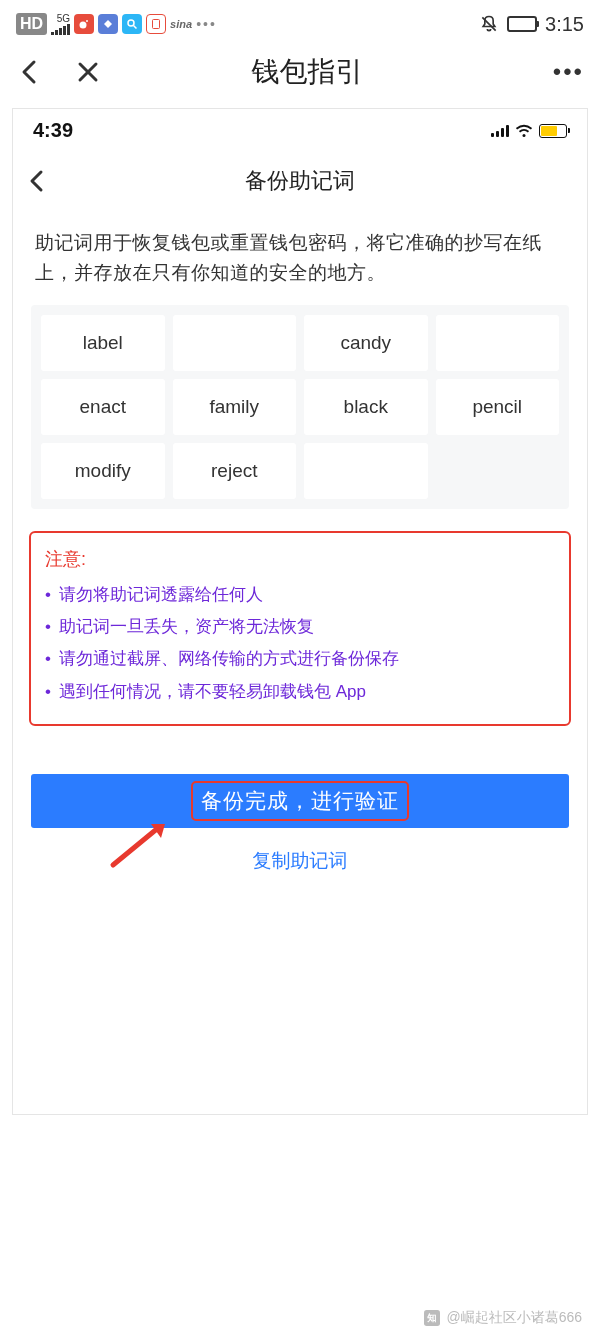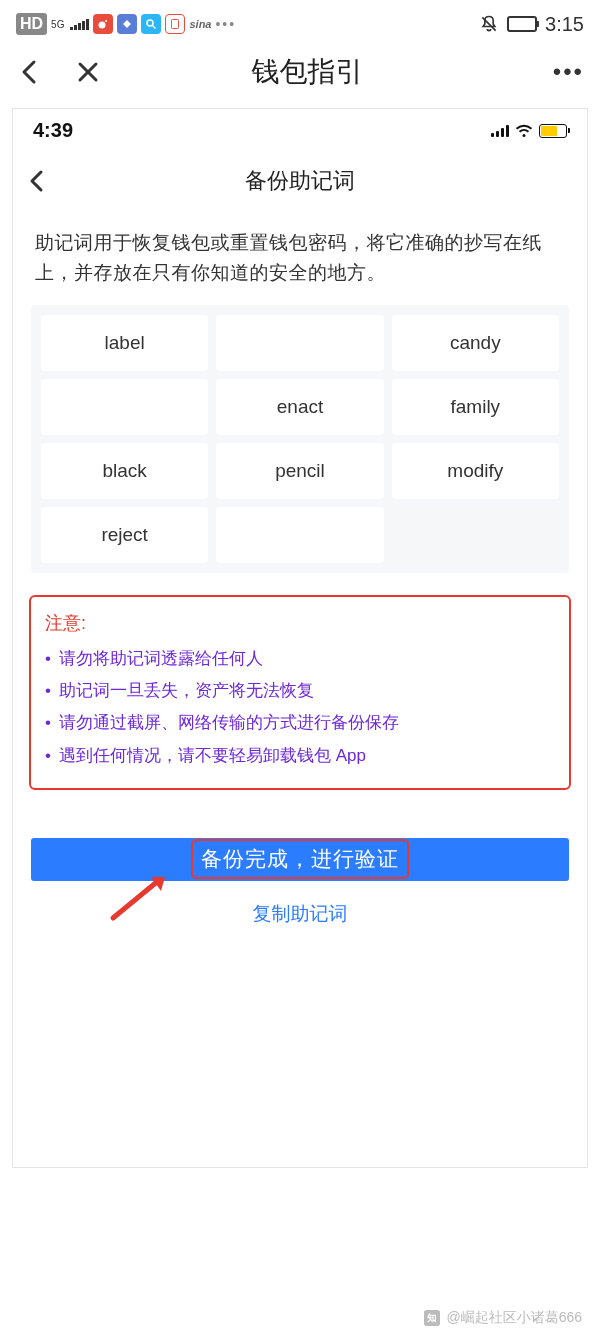--- a/index.html
+++ b/index.html
@@ -51,53 +51,53 @@
 
 .inner-nav { display: flex; align-items: center; padding: 14px 16px; }
 .inner-back { width: 24px; height: 24px; }
 .inner-title { flex: 1; text-align: center; font-size: 22px; font-weight: 500; color: #222; margin-right: 24px; }
 
 
 .desc { font-size: 19px; color: #333; line-height: 1.6; padding: 18px 22px 16px; letter-spacing: 0.5px; }
 
 
 .words-wrap { background: #f6f7f8; margin: 0 18px; padding: 10px; border-radius: 4px; }
-.words-grid { display: grid; grid-template-columns: repeat(3, 1fr); gap: 8px; }
+.words-grid { display: grid; grid-template-columns: repeat(4, 1fr); gap: 8px; }
 .word-cell { background: #fff; border-radius: 3px; height: 56px; display: flex; align-items: center; justify-content: center; font-size: 19px; color: #333; }
 .word-cell.empty { background: #fff; }
 
 
 .notice { margin: 22px 16px 0; border: 2.5px solid #e8392e; border-radius: 6px; padding: 14px 14px 16px; }
 .notice-title { color: #e8392e; font-size: 18px; margin-bottom: 8px; }
 .notice-list { list-style: none; }
 .notice-list li { color: #6d28d9; font-size: 17px; line-height: 1.9; position: relative; padding-left: 14px; }
 .notice-list li::before { content: "•"; position: absolute; left: 0; top: 0; }
 
 
 .btn-block { margin: 48px 18px 0; position: relative; }
-.primary-btn { width: 100%; height: 43px; background: #2b7cff; border: none; border-radius: 3px; display: flex; align-items: center; justify-content: center; }
+.primary-btn { width: 100%; height: 54px; background: #2b7cff; border: none; border-radius: 3px; display: flex; align-items: center; justify-content: center; }
 .primary-btn-label { display: inline-block; padding: 4px 8px; outline: 2.5px solid #e8392e; border-radius: 3px; color: #fff; font-size: 21px; letter-spacing: 1px; }
 .arrow-annot { position: absolute; left: 72px; bottom: -42px; width: 70px; height: 50px; }
 
 
 .copy-link { text-align: center; color: #2b7cff; font-size: 19px; margin-top: 20px; }
 
 
 .watermark { position: absolute; bottom: 6px; right: 18px; color: rgba(120,120,120,0.5); font-size: 14px; display: flex; align-items: center; gap: 6px; }
 .zhihu-ico { width: 16px; height: 16px; }
 
 svg { display: block; }
 </style>
 </head>
 <body>
 
 <div class="outer-status">
   <div class="outer-status-left">
     <span class="hd-badge">HD</span>
-    <div style="display:flex;flex-direction:row;align-items:center;gap:6px">
+    <div style="display:flex;flex-direction:column;align-items:flex-end;gap:0">
       <span class="net-5g">5G</span>
       <div class="sig-bars">
           <span></span>
           <span></span>
           <span></span>
           <span></span>
           <span></span>
         </div>
     </div>
     <span class="app-ico ico-weibo">

